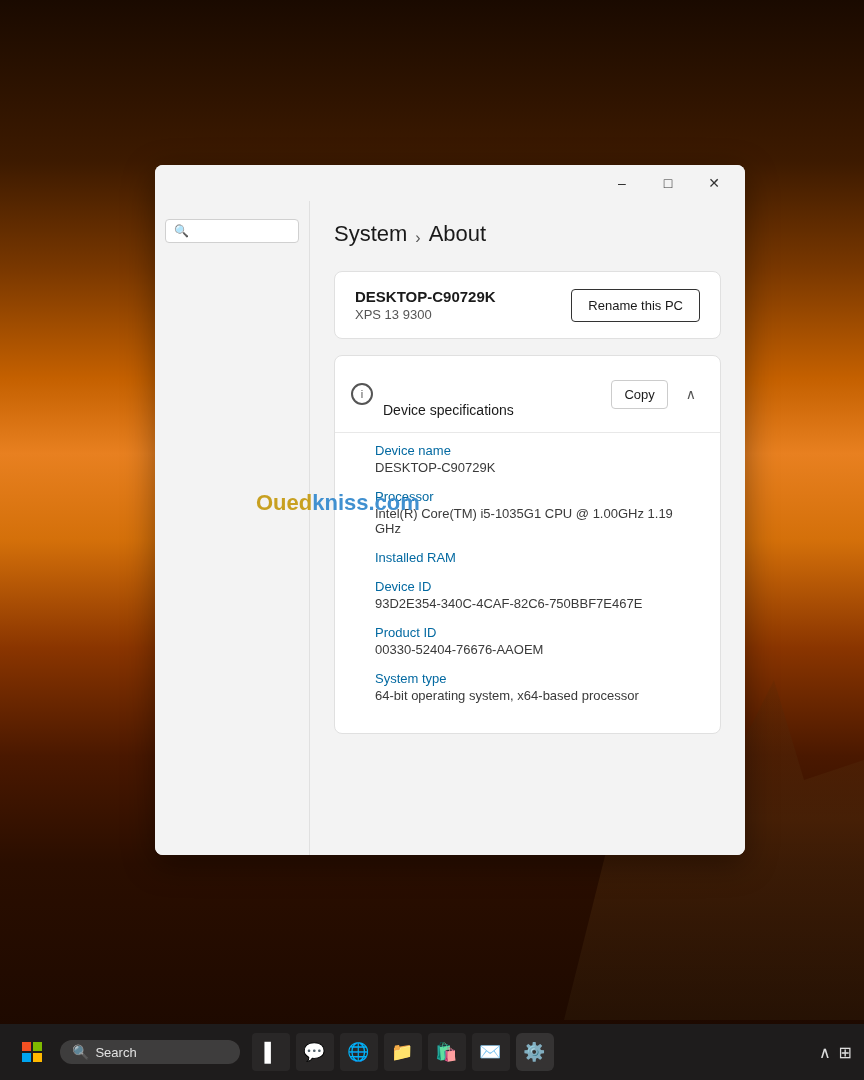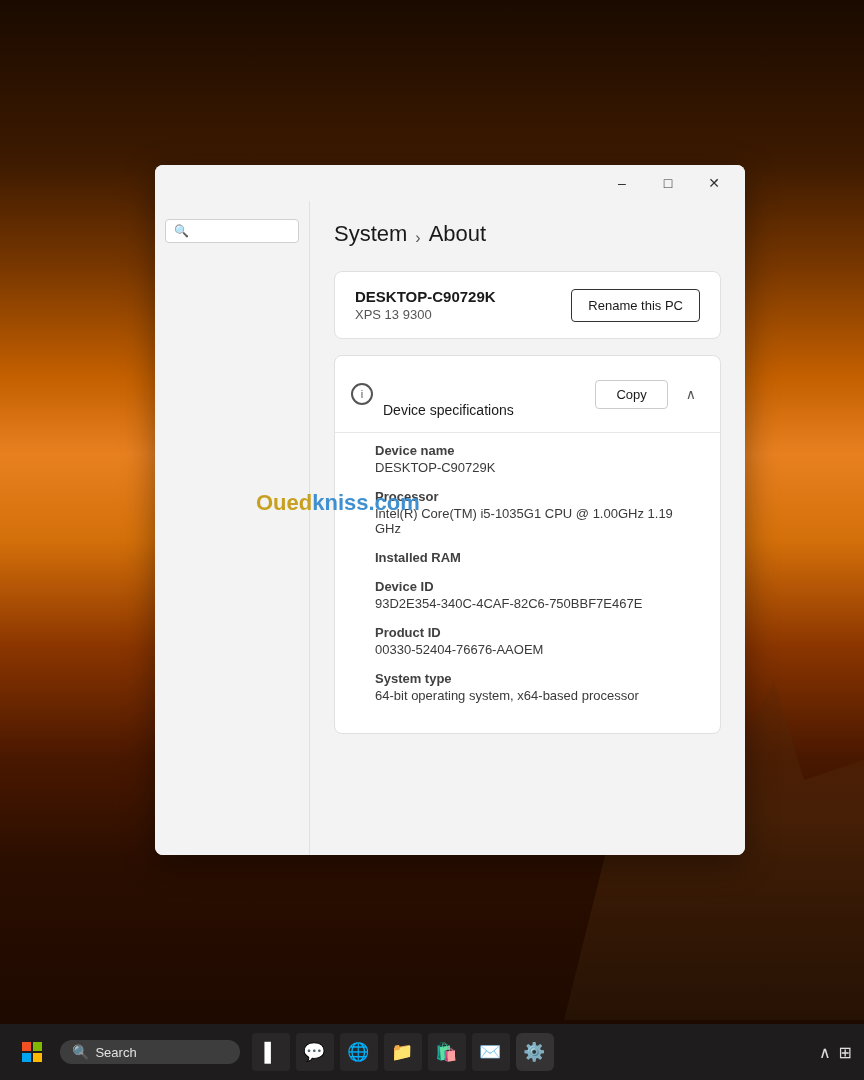--- a/index.html
+++ b/index.html
@@ -215,21 +215,21 @@
 
     .specs-title {
       flex: 1;
       font-size: 14px;
       font-weight: 500;
       color: #1a1a1a;
       margin-top: 32px;
     }
 
     .copy-btn {
-      padding: 6px 20px;
+      padding: 6px 12px;
       border: 1px solid #ccc;
       background: white;
       border-radius: 4px;
       font-size: 13px;
       cursor: pointer;
       color: #1a1a1a;
       font-family: 'Segoe UI', Arial, sans-serif;
     }
 
     .expand-btn {
@@ -245,22 +245,22 @@
     .specs-body {
       padding: 10px 20px 16px 40px;
     }
 
     .spec-row {
       margin-bottom: 14px;
     }
 
     .spec-label {
       font-size: 13px;
-      font-weight: 700;
-      color: #404040;
+      font-weight: 400;
+      color: #0369a1;
       margin-bottom: 2px;
     }
 
     .spec-value {
       font-size: 13px;
       color: #3a3a3a;
     }
 
     
     .watermark {

